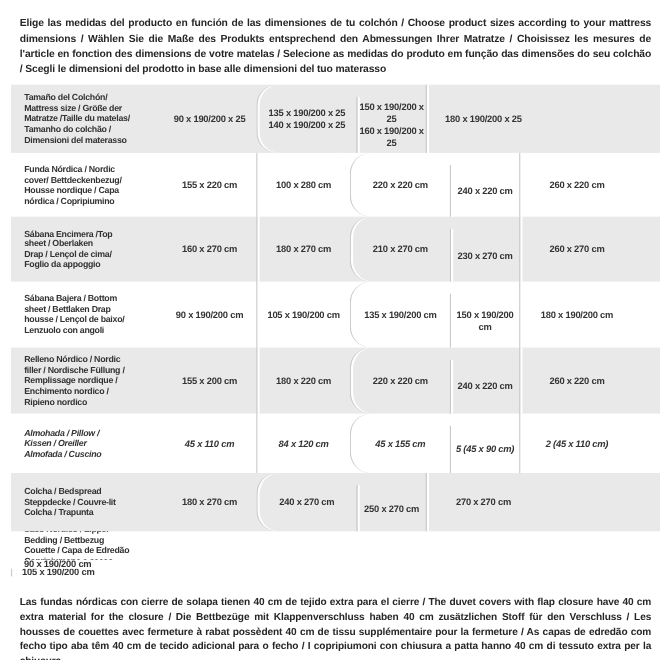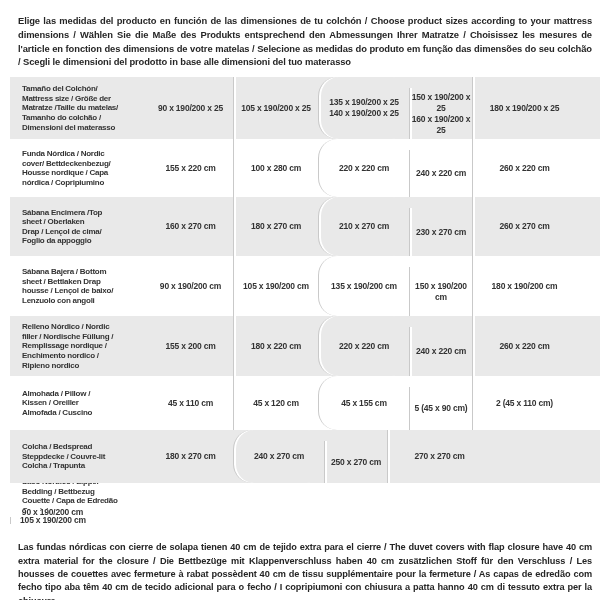--- a/index.html
+++ b/index.html
@@ -20,21 +20,21 @@
     color:#262626;
   }
   .size-table { margin-left:10px; width:590px; }
   .t-row { display:flex; align-items:stretch; }
   .t-row:nth-child(odd) { background:#e9e9e9; }
   .t-row:nth-child(1) { height:62px; }
   .t-row:nth-child(2) { height:58px; }
   .t-row:nth-child(3) { height:59px; }
   .t-row:nth-child(4) { height:60px; }
   .t-row:nth-child(5) { height:60px; }
-  .t-row:nth-child(6) { height:54px; }
+  .t-row:nth-child(6) { height:54px;font-style:italic; }
   .t-row:nth-child(7) { height:53px; }
   .t-row:nth-child(8) { height:52px;flex-direction:column; }
   .cell {
     display:flex; align-items:center;
     box-sizing:border-box;
     overflow:hidden;
   }
   .label-cell {
     width:138px;
     padding-left:12px; padding-right:2px;
@@ -78,21 +78,20 @@
 
 <div class="size-table">
 
   <div class="t-row">
     <div class="cell label-cell">Tamaño del Colchón/
 Mattress size / Größe der
 Matratze /Taille du matelas/
 Tamanho do colchão /
 Dimensioni del materasso</div>
     <div class="cell data-cell c1">90 x 190/200 x 25</div>
-    <div class="cell data-cell c2">105 x 190/200 x 25</div>
     <div class="cell data-cell c3">135 x 190/200 x 25
 140 x 190/200 x 25</div>
     <div class="cell data-cell c4">150 x 190/200 x 25
 160 x 190/200 x 25</div>
     <div class="cell data-cell c5">180 x 190/200 x 25</div>
   </div>
 
   <div class="t-row">
     <div class="cell label-cell">Funda Nórdica /  Nordic
 cover/ Bettdeckenbezug/
@@ -140,21 +139,21 @@
     <div class="cell data-cell c3">220 x 220 cm</div>
     <div class="cell data-cell c4">240 x 220 cm</div>
     <div class="cell data-cell c5">260 x 220 cm</div>
   </div>
 
   <div class="t-row">
     <div class="cell label-cell">Almohada  / Pillow /
 Kissen / Oreiller
 Almofada / Cuscino</div>
     <div class="cell data-cell c1">45 x 110 cm</div>
-    <div class="cell data-cell c2">45 x 120 cm</div>
+    <div class="cell data-cell c2">84 x 120 cm</div>
     <div class="cell data-cell c3">45 x 155 cm</div>
     <div class="cell data-cell c4">5 (45 x 90 cm)</div>
     <div class="cell data-cell c5">2 (45 x 110 cm)</div>
   </div>
 
   <div class="t-row">
     <div class="cell label-cell">Colcha / Bedspread
 Steppdecke / Couvre-lit
 Colcha / Trapunta</div>
     <div class="cell data-cell c1">180 x 270 cm</div>

